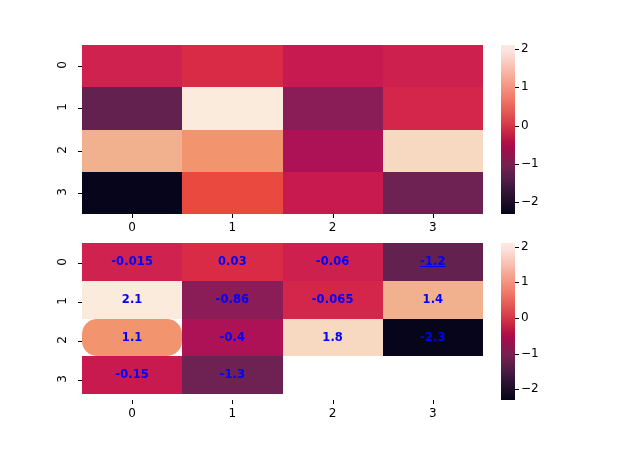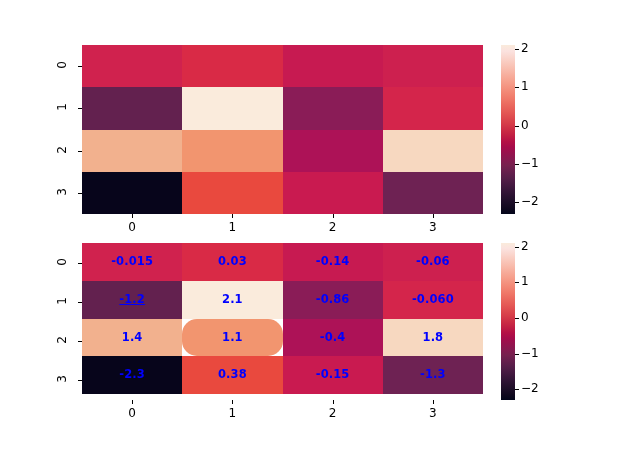--- a/index.html
+++ b/index.html
@@ -144,55 +144,49 @@
       <div class="cbar-label" style="top: calc(2.27273% - 7px);">2</div>
     </div>
 
   <div class="axes" id="axes-bottom" style="left:82px; top:243px; width:401px; height:151px;">
       <div class="cell" style="background: rgb(208, 34, 78);">
         <span class="cell-label" style="color: rgb(0, 0, 255);">-0.015</span>
       </div>
       <div class="cell" style="background: rgb(217, 42, 70);">
         <span class="cell-label" style="color: rgb(0, 0, 255);">0.03</span>
       </div>
-      <div class="cell" style="background: rgb(199, 26, 81);">
-        <span class="cell-label" style="color: rgb(0, 0, 255);">-0.14</span>
-      </div>
       <div class="cell" style="background: rgb(205, 32, 79);">
         <span class="cell-label" style="color: rgb(0, 0, 255);">-0.06</span>
       </div>
       <div class="cell" style="background: rgb(99, 33, 79);">
         <span class="cell-label" style="color: rgb(0, 0, 255); text-decoration: underline;">-1.2</span>
       </div>
       <div class="cell" style="background: rgb(250, 235, 220);">
         <span class="cell-label" style="color: rgb(0, 0, 255);">2.1</span>
       </div>
       <div class="cell" style="background: rgb(138, 28, 87);">
         <span class="cell-label" style="color: rgb(0, 0, 255);">-0.86</span>
       </div>
       <div class="cell" style="background: rgb(212, 37, 75);">
-        <span class="cell-label" style="color: rgb(0, 0, 255);">-0.060</span>
+        <span class="cell-label" style="color: rgb(0, 0, 255);">-0.065</span>
       </div>
       <div class="cell" style="background: rgb(242, 177, 142);">
         <span class="cell-label" style="color: rgb(0, 0, 255);">1.4</span>
       </div>
       <div class="cell" style="background: rgb(242, 149, 111); border-radius: 15px;">
         <span class="cell-label" style="color: rgb(0, 0, 255);">1.1</span>
       </div>
       <div class="cell" style="background: rgb(173, 18, 87);">
         <span class="cell-label" style="color: rgb(0, 0, 255);">-0.4</span>
       </div>
       <div class="cell" style="background: rgb(247, 216, 192);">
         <span class="cell-label" style="color: rgb(0, 0, 255);">1.8</span>
       </div>
       <div class="cell" style="background: rgb(7, 5, 27);">
         <span class="cell-label" style="color: rgb(0, 0, 255);">-2.3</span>
-      </div>
-      <div class="cell" style="background: rgb(233, 73, 62);">
-        <span class="cell-label" style="color: rgb(0, 0, 255);">0.38</span>
       </div>
       <div class="cell" style="background: rgb(201, 26, 80);">
         <span class="cell-label" style="color: rgb(0, 0, 255);">-0.15</span>
       </div>
       <div class="cell" style="background: rgb(110, 34, 83);">
         <span class="cell-label" style="color: rgb(0, 0, 255);">-1.3</span>
       </div>
     </div>
 
   <div id="yticks-bottom">

